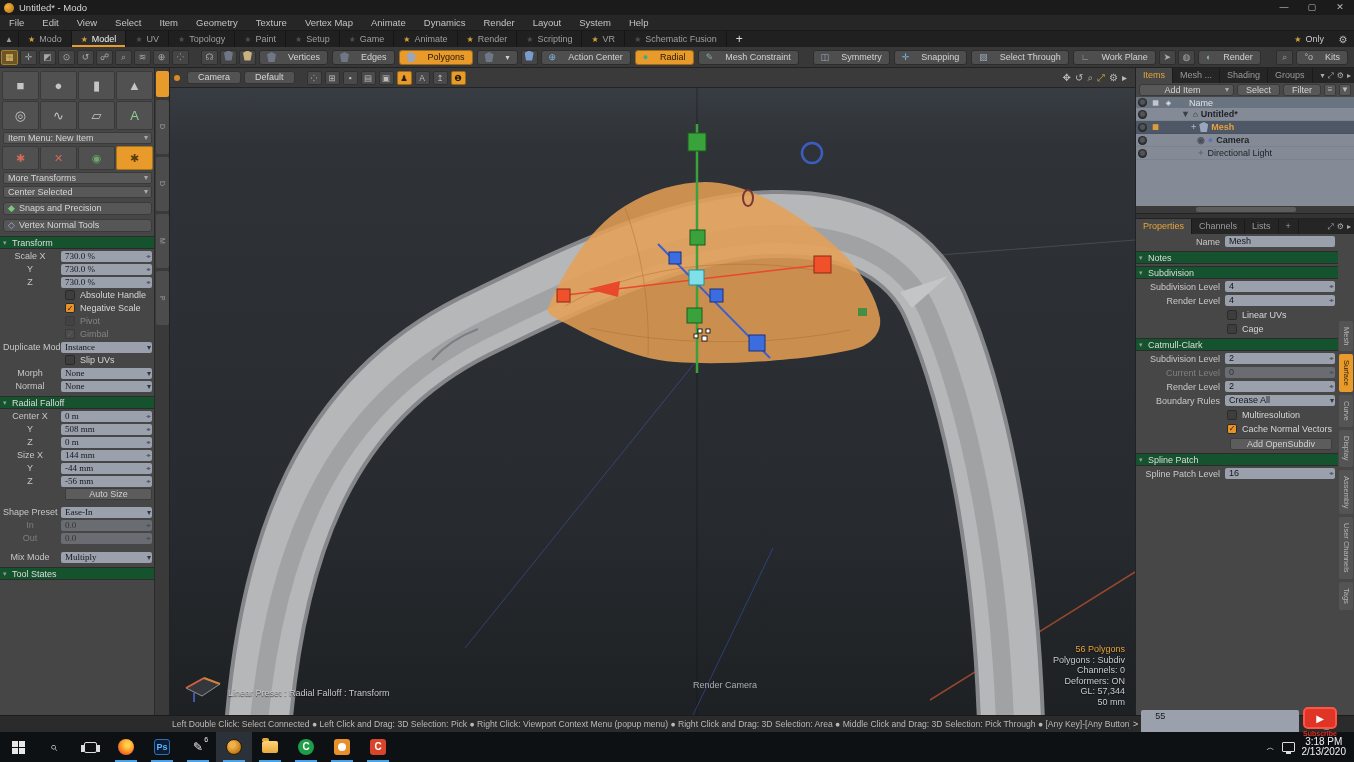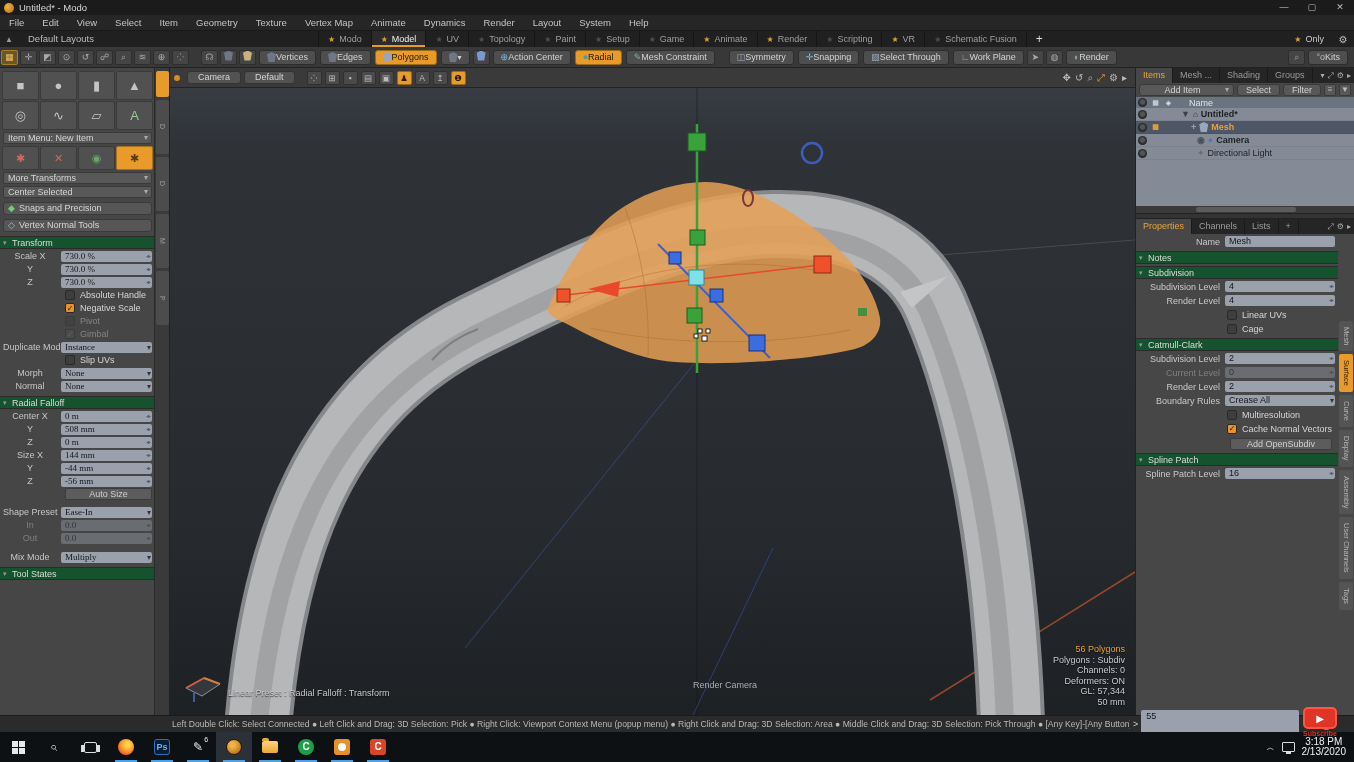--- a/index.html
+++ b/index.html
@@ -30,21 +30,21 @@
   .ltab.active::after { content:""; position:absolute; left:0; right:0; bottom:0; height:2px; background:#e89a2a; }
   .ltab.addtab { color:#ddd; font-size:12px; }
   .only-chip { margin-left:auto; display:flex; align-items:center; padding:0 8px; color:#c9c9c9; font-size:9px; }
   .only-chip .star { color:#d2a23a; font-size:8px; margin-right:4px; }
   .gearbtn { width:22px; display:flex; align-items:center; justify-content:center; color:#bdbdbd; font-size:10px; }
 
   
   .toolbar { top:47px; left:0; width:1354px; height:21px; background:#383838; border-bottom:1px solid #222; display:flex; align-items:center; }
   .tico { width:17px; height:15px; margin:0 1px; background:#454545; border:1px solid #2e2e2e; border-radius:2px; color:#aaa; font-size:9px; text-align:center; line-height:13px; }
   .tico.hl { background:#6b5626; border-color:#a87f28; color:#e8c06a; }
-  .tbtn { height:15px; margin:0 2px; padding:0 7px; background:#4e4e4e; border:1px solid #2d2d2d; border-radius:3px; color:#d2d2d2; font-size:9px; line-height:13px; display:flex; align-items:center; gap:0; white-space:nowrap; }
+  .tbtn { height:15px; margin:0 2px; padding:0 7px; background:#4e4e4e; border:1px solid #2d2d2d; border-radius:3px; color:#d2d2d2; font-size:9px; line-height:13px; display:flex; align-items:center; gap:12px; white-space:nowrap; }
   .tbtn.orange { background:#e89a2a; border-color:#9c6a14; color:#21190a; }
   .shield { width:9px; height:10px; background:#9aa6bd; clip-path:polygon(50% 0,100% 22%,84% 100%,16% 100%,0 22%); display:inline-block; }
   .shield.dim { background:#6f7685; }
   .tb-gap { width:10px; }
   .tb-right { margin-left:auto; display:flex; align-items:center; margin-right:4px; }
 
   
   .main { top:68px; left:0; width:1354px; height:647px; }
 
   
@@ -121,21 +121,21 @@
   .pp-cb.checked { background:#e8922a; color:#2a1a04; }
   .pp-btn { height:12px; margin:2px 3px 0 91px; background:#5c5c5c; border:1px solid #3c3c3c; border-radius:2px; color:#d0d0d0; line-height:11px; text-align:center; flex:1; }
   .rp-vtabs { position:absolute; right:0; top:15px; width:16px; display:flex; flex-direction:column; gap:3px; align-items:center; }
   .rp-vtab { width:14px; background:#545454; border-radius:2px; color:#b5b5b5; font-size:7.5px; writing-mode:vertical-rl; display:flex; align-items:center; justify-content:center; padding:6px 0; }
   .rp-vtab.active { background:#e89a2a; color:#2a1d06; }
 
   
   .statusbar { top:715px; left:0; width:1354px; height:17px; background:#2b2b2b; border-top:1px solid #1b1b1b; display:flex; align-items:center; }
   .sb-hints { margin-left:172px; color:#b9b9b9; font-size:8.6px; white-space:nowrap; overflow:hidden; width:958px; }
   .sb-prompt { color:#cfcfcf; font-size:9px; margin:0 3px; }
-  .sb-cmd { width:158px; height:28px; background:#9aa1ac; border-radius:2px; color:#15171b; font-size:9px; line-height:12px; padding:0 5px; }
+  .sb-cmd { width:158px; height:28px; background:#9aa1ac; border-radius:2px; color:#15171b; font-size:9px; line-height:12px; padding:0 14px; }
   .sb-circle { width:11px; height:11px; border:2px solid #8a8a8a; border-radius:50%; margin-left:22px; }
 
   
   .watermark { top:707px; left:1300px; width:40px; text-align:center; z-index:50; }
   .yt-badge { width:34px; height:22px; background:#e03427; border:2px solid #ff5544; border-radius:5px; margin:0 auto; display:flex; align-items:center; justify-content:center; color:#fff; font-size:10px; }
   .yt-label { color:#e03427; font-size:7px; font-weight:bold; margin-top:1px; }
 
   
   .taskbar { top:732px; left:0; width:1354px; height:30px; background:#0e1114; display:flex; align-items:center; }
   .tb-ico { width:36px; height:30px; display:flex; align-items:center; justify-content:center; position:relative; }
@@ -191,21 +191,20 @@
     <span class="menu-item">Animate</span>
     <span class="menu-item">Dynamics</span>
     <span class="menu-item">Render</span>
     <span class="menu-item">Layout</span>
     <span class="menu-item">System</span>
     <span class="menu-item">Help</span>
   </div>
 
   <div class="abs layoutbar">
     <span class="pin-ico">▲</span>
-    <span class="preset-label">Default Layouts</span>
     <span class="ltab starred">
         <span class="star">★</span>
         <span>Modo</span>
       </span>
     <span class="ltab starred active">
         <span class="star">★</span>
         <span>Model</span>
       </span>
     <span class="ltab">
         <span class="star">★</span>

